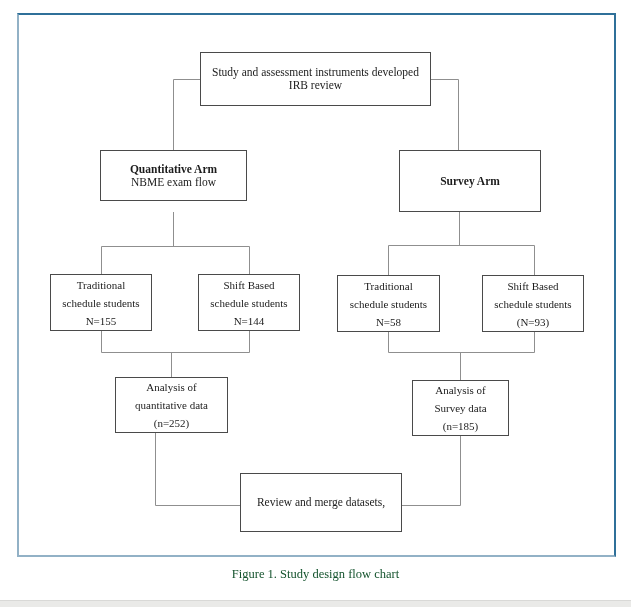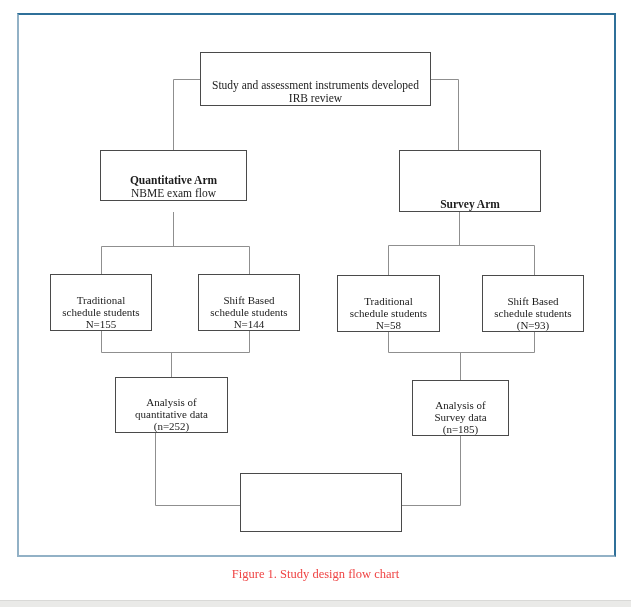--- a/index.html
+++ b/index.html
@@ -19,41 +19,41 @@
     position:absolute;left:17px;top:13px;width:595px;height:540px;background:#ffffff;
     border-top:2px solid var(--frame-dark);
     border-right:2px solid var(--frame-dark);
     border-bottom:2px solid var(--frame-light);
     border-left:2px solid var(--frame-light);
   }
   #wires{position:absolute;left:0;top:0;width:631px;height:607px;}
   #wires path{fill:none;stroke:var(--connector);stroke-width:1;}
   .node{
     position:absolute;background:#ffffff;border:1px solid var(--box-border);
-    display:flex;flex-direction:column;align-items:center;justify-content:flex-end;
+    display:flex;flex-direction:column;align-items:center;justify-content:center;
     text-align:center;box-sizing:border-box;
   }
   .node .ln{width:100%;}
-  .sm{font-size:11px;line-height:12px;}
+  .sm{font-size:11px;line-height:12px;gap:6px;}
   .md{font-size:11.5px;line-height:13px;}
   .ttl{font-weight:bold;}
   
   #n-start        {left:200px;top:52px; width:231px;height:54px;}
   #n-quant-arm    {left:100px;top:150px;width:147px;height:51px;}
   #n-survey-arm   {left:399px;top:150px;width:142px;height:62px;}
   #n-q-trad       {left:50px; top:274px;width:102px;height:57px;}
   #n-q-shift      {left:198px;top:274px;width:102px;height:57px;}
   #n-s-trad       {left:337px;top:275px;width:103px;height:57px;}
   #n-s-shift      {left:482px;top:275px;width:102px;height:57px;}
   #n-q-analysis   {left:115px;top:377px;width:113px;height:56px;}
   #n-s-analysis   {left:412px;top:380px;width:97px; height:56px;}
   #n-merge        {left:240px;top:473px;width:162px;height:59px;}
   #caption{
     position:absolute;left:0;top:567px;width:631px;text-align:center;
-    font-size:12.5px;color:#ef4444;
+    font-size:12.5px;color:#14532d;
   }
   #footer-strip{
     position:absolute;left:0;top:600px;width:631px;height:7px;
     background:var(--footer-strip);border-top:1px solid #d9d9d7;box-sizing:border-box;
   }
 </style>
 </head>
 <body>
 
 <div id="stage">
@@ -115,19 +115,20 @@
     <div class="ln">(n=252)</div>
   </div>
 
   <div class="node sm" id="n-s-analysis">
     <div class="ln">Analysis of</div>
     <div class="ln">Survey data</div>
     <div class="ln">(n=185)</div>
   </div>
 
   <div class="node md" id="n-merge">
+    <div class="ln">Review and merge datasets,</div>
   </div>
 
   <div id="caption">Figure 1. Study design flow chart</div>
 
   <div id="footer-strip"></div>
 
 </div>
 
 </body></html>

